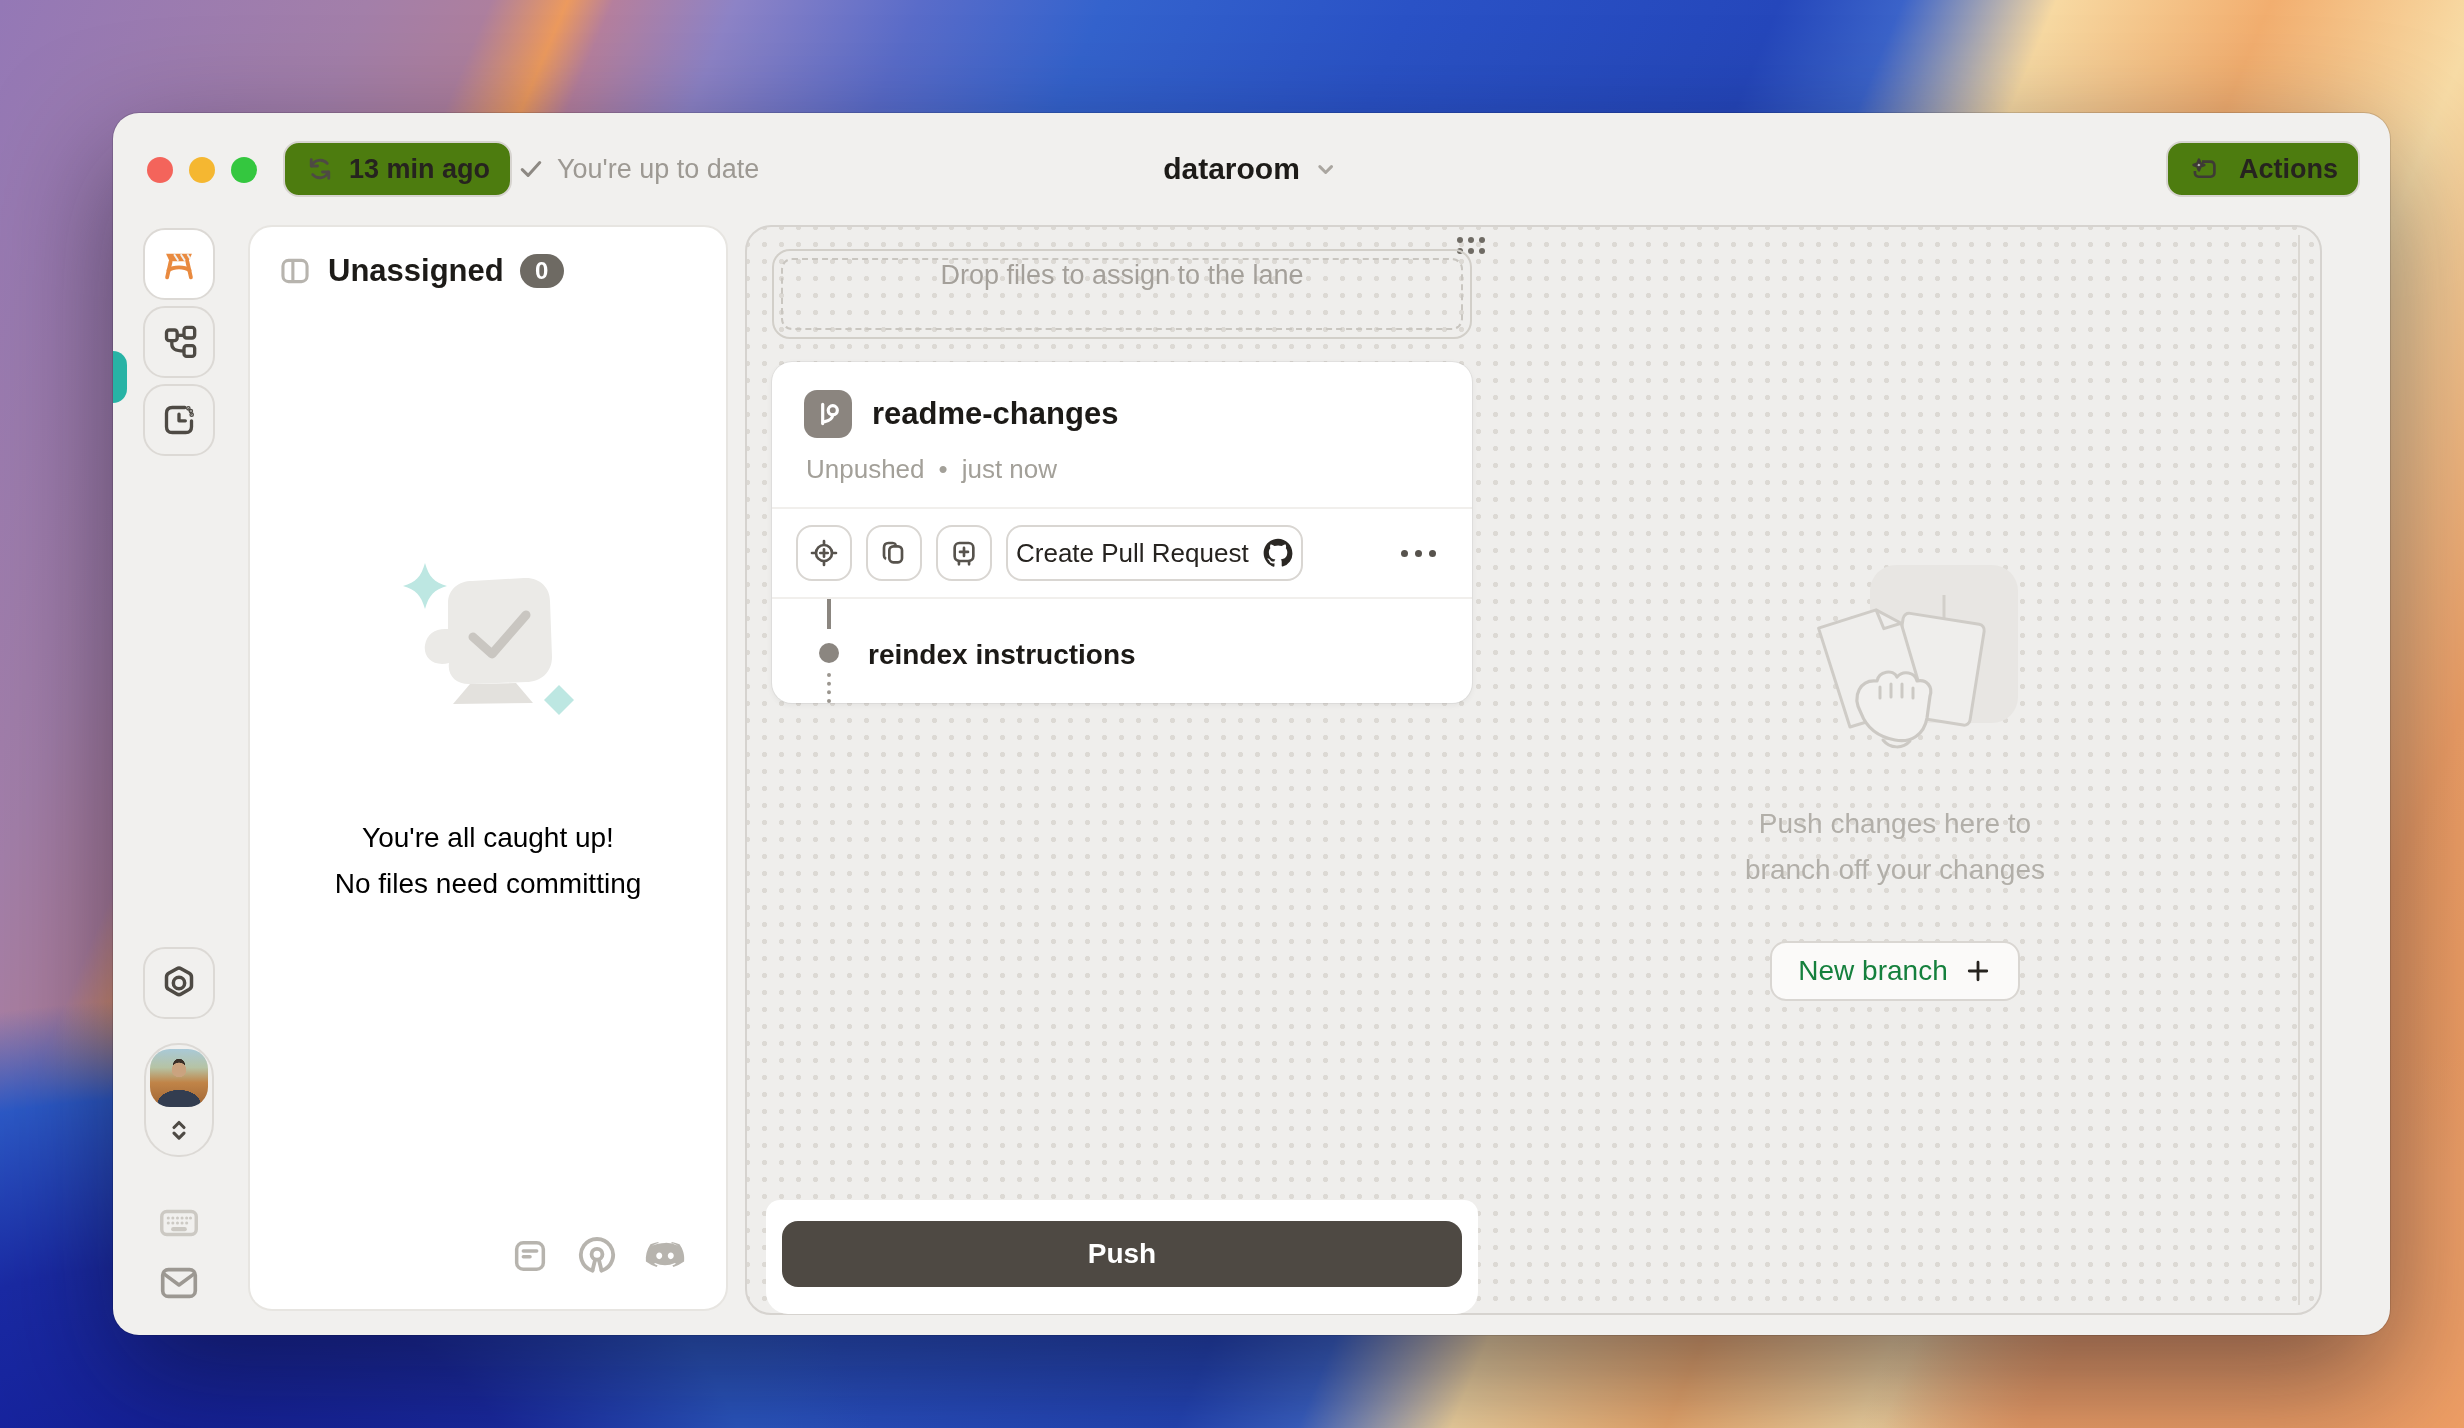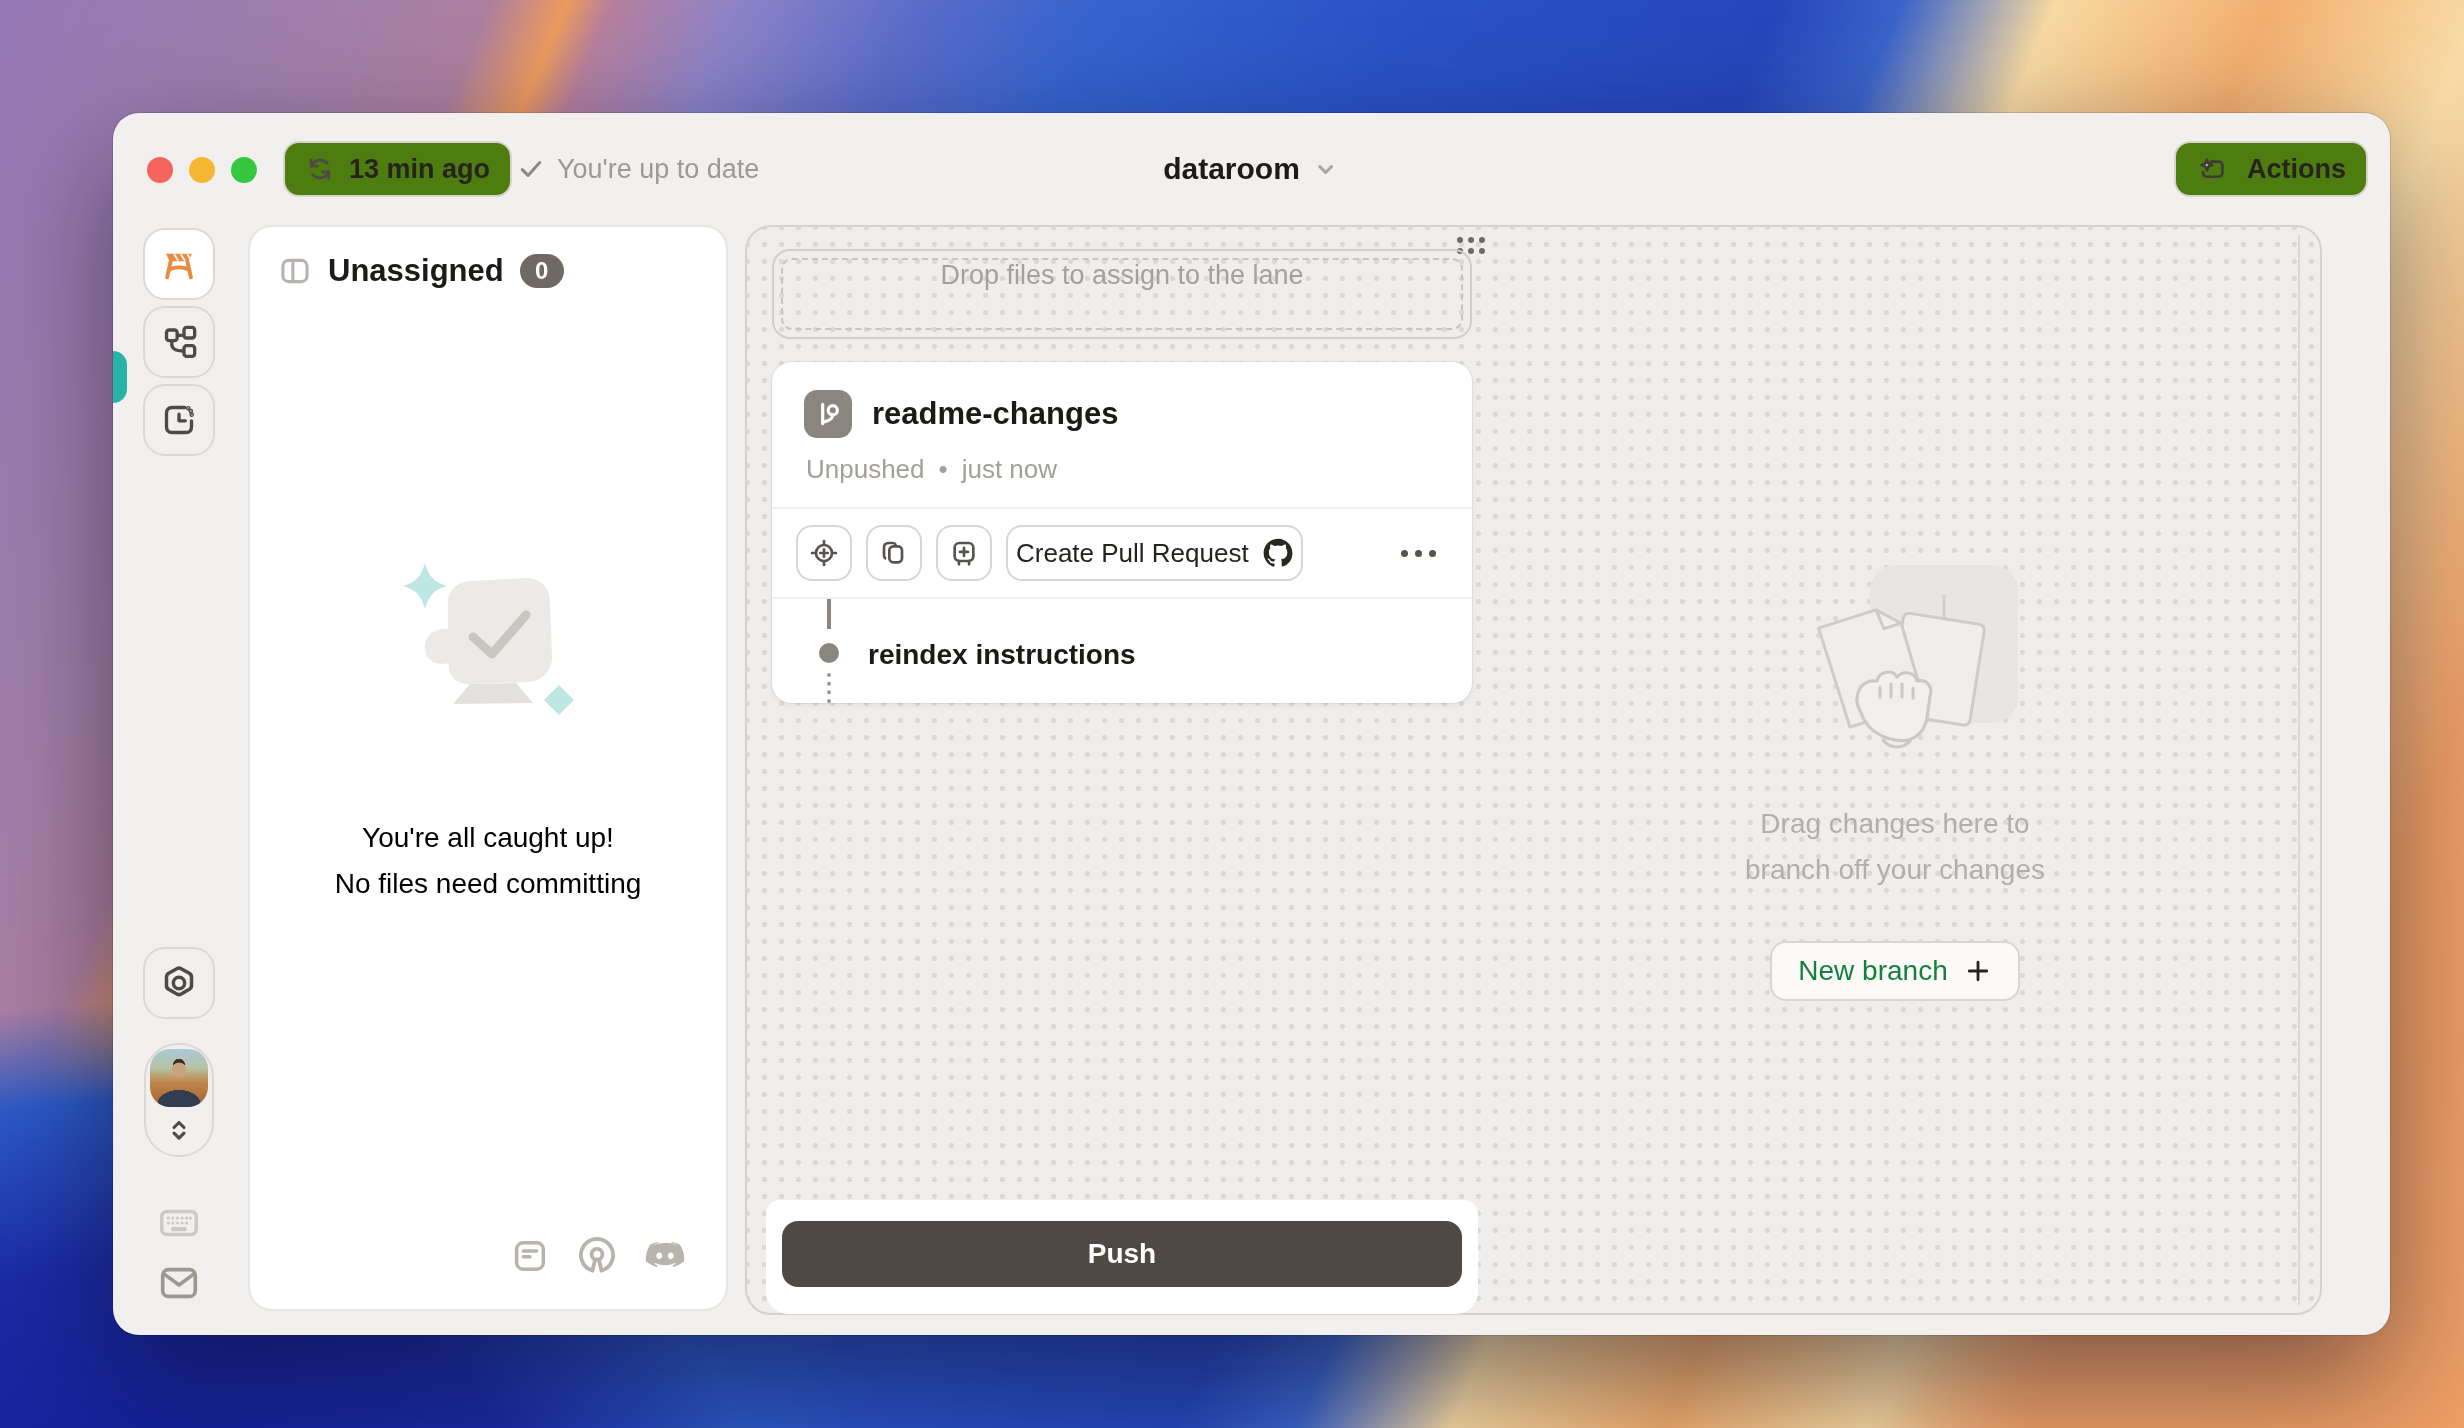--- a/index.html
+++ b/index.html
@@ -26,21 +26,21 @@
     display:flex;align-items:center;gap:14px;background:#4d7c0f;
     border:2px solid #d7d4d0;border-radius:16px;height:56px;padding:0 20px;
     font-size:27px;font-weight:600;color:#26231f;box-sizing:border-box;
   }
   .sync-btn{position:absolute;left:170px;top:28px;}
   .status{position:absolute;left:404px;top:28px;height:56px;display:flex;align-items:center;gap:12px;
     color:#9d9993;font-size:27px;}
   .title-wrap{position:absolute;left:50%;top:28px;transform:translateX(-50%);height:56px;
     display:flex;align-items:center;gap:12px;}
   .title-wrap .ttl{font-size:30px;font-weight:700;color:#1d1b18;}
-  .actions-btn{position:absolute;right:22px;top:28px;gap:19px;}
+  .actions-btn{position:absolute;right:30px;top:28px;gap:19px;}
   
   .content{position:absolute;left:0;top:112px;right:0;bottom:0;}
   .notch{position:absolute;left:0;top:126px;width:14px;height:52px;background:#27b3a5;
     border-radius:0 26px 26px 0;}
   .rail{position:absolute;left:0;top:0;width:135px;bottom:0;}
   .rail-btn{position:absolute;left:30px;width:72px;height:72px;border-radius:22px;
     border:2px solid #dcd9d5;background:#f1f0ee;display:flex;align-items:center;justify-content:center;
     box-sizing:border-box;}
   .rail-btn.active{background:#ffffff;border-color:#dcd9d5;}
   .rail-ico{position:absolute;left:30px;width:72px;display:flex;justify-content:center;}
@@ -415,21 +415,21 @@
             <g transform="rotate(-11 120 105)">
               <path d="M82 57 L142 50 L164 68 L172 152 L94 160 Z" fill="#efeeec" stroke="#cfccc7" stroke-width="3" stroke-linejoin="round"></path>
               <path d="M142 50 L146 70 L164 68" fill="none" stroke="#cfccc7" stroke-width="3" stroke-linejoin="round"></path>
             </g>
             <path d="M116 150 C106 132 116 116 132 118 C134 108 148 106 152 114 C158 107 170 109 172 118 C182 116 188 124 185 133 L182 155 C179 172 166 180 150 177 C134 174 122 166 116 150 Z" fill="#f1f0ee" stroke="#ccc9c4" stroke-width="3.2" stroke-linejoin="round"></path>
             <path d="M135 124 v11 M146 121 v13 M157 121 v13 M168 125 v10" stroke="#ccc9c4" stroke-width="3" stroke-linecap="round"></path>
             <path d="M138 177 C145 186 158 186 165 178" fill="none" stroke="#ccc9c4" stroke-width="3" stroke-linecap="round"></path>
           </svg>
         </span>
         <div class="ba-hint">
-          <div>Drag changes here to</div>
+          <div>Push changes here to</div>
           <div>branch off your changes</div>
         </div>
         <button class="new-branch">
           <span>New branch</span>
           <span>
             <svg width="28" height="28" viewBox="0 0 24 24" fill="none" stroke="#26231f" stroke-width="2.4" stroke-linecap="round">
               <path d="M12 4.5 V19.5 M4.5 12 H19.5"></path>
             </svg>
           </span>
         </button>

